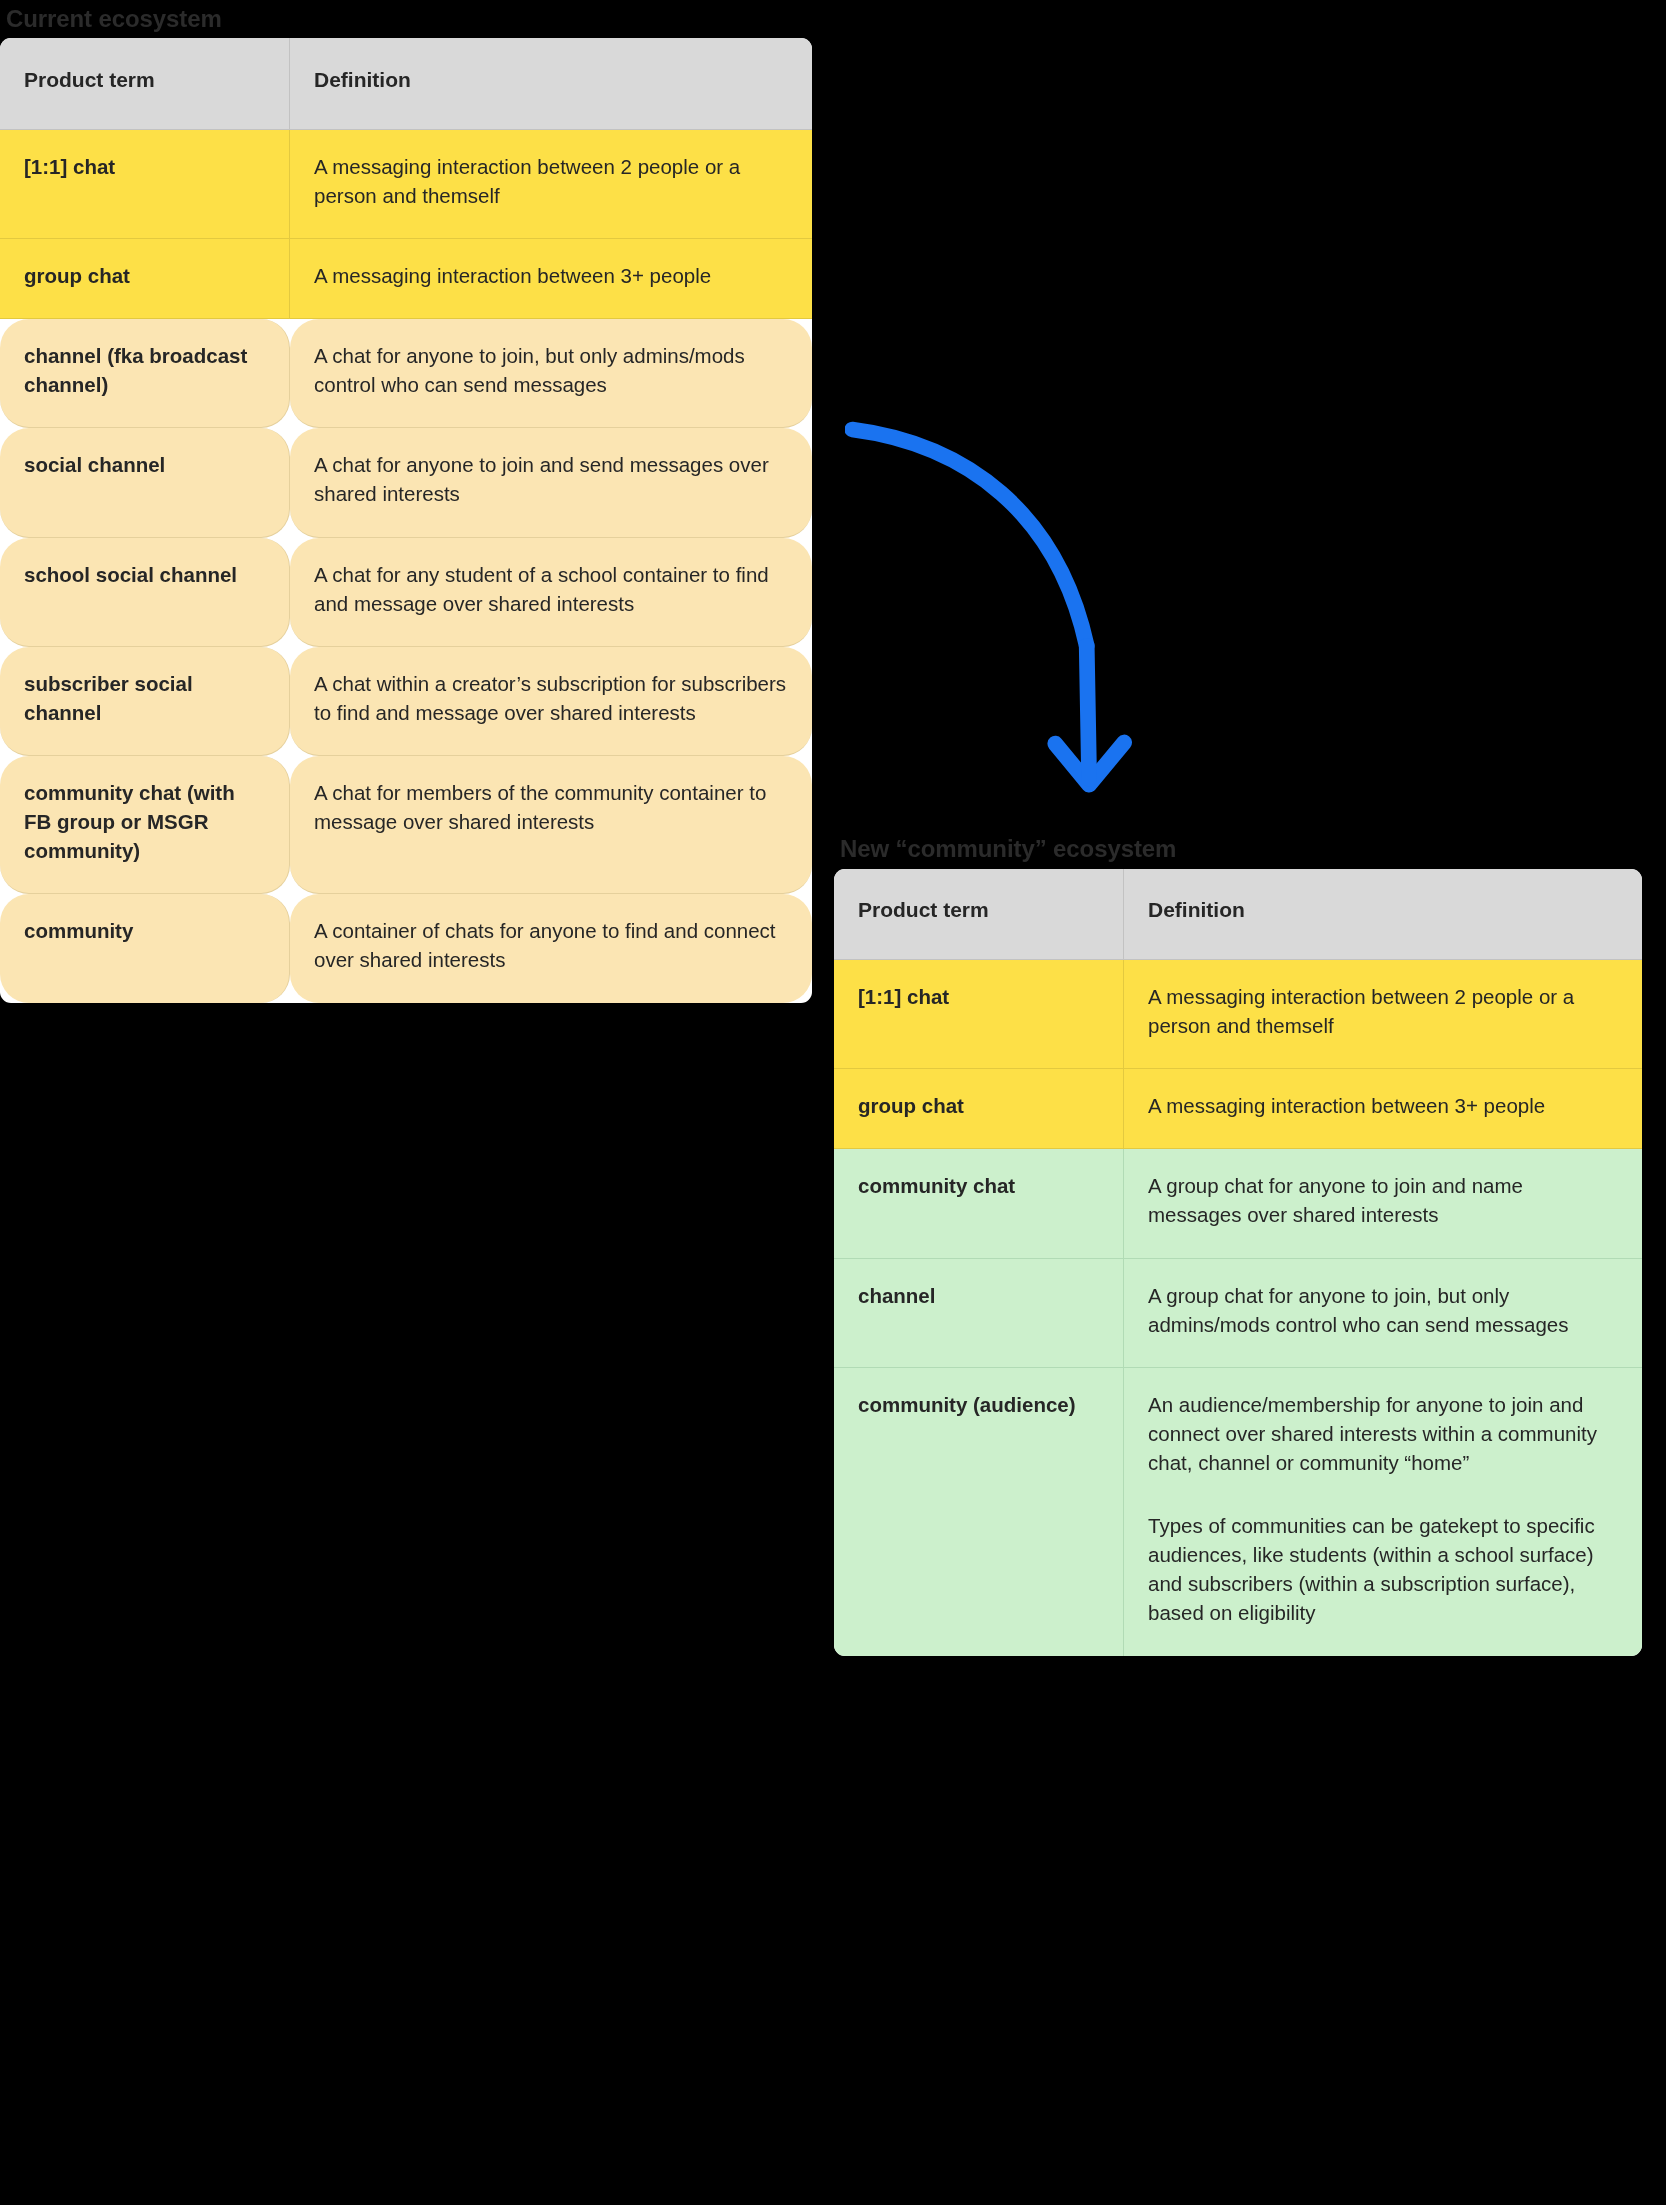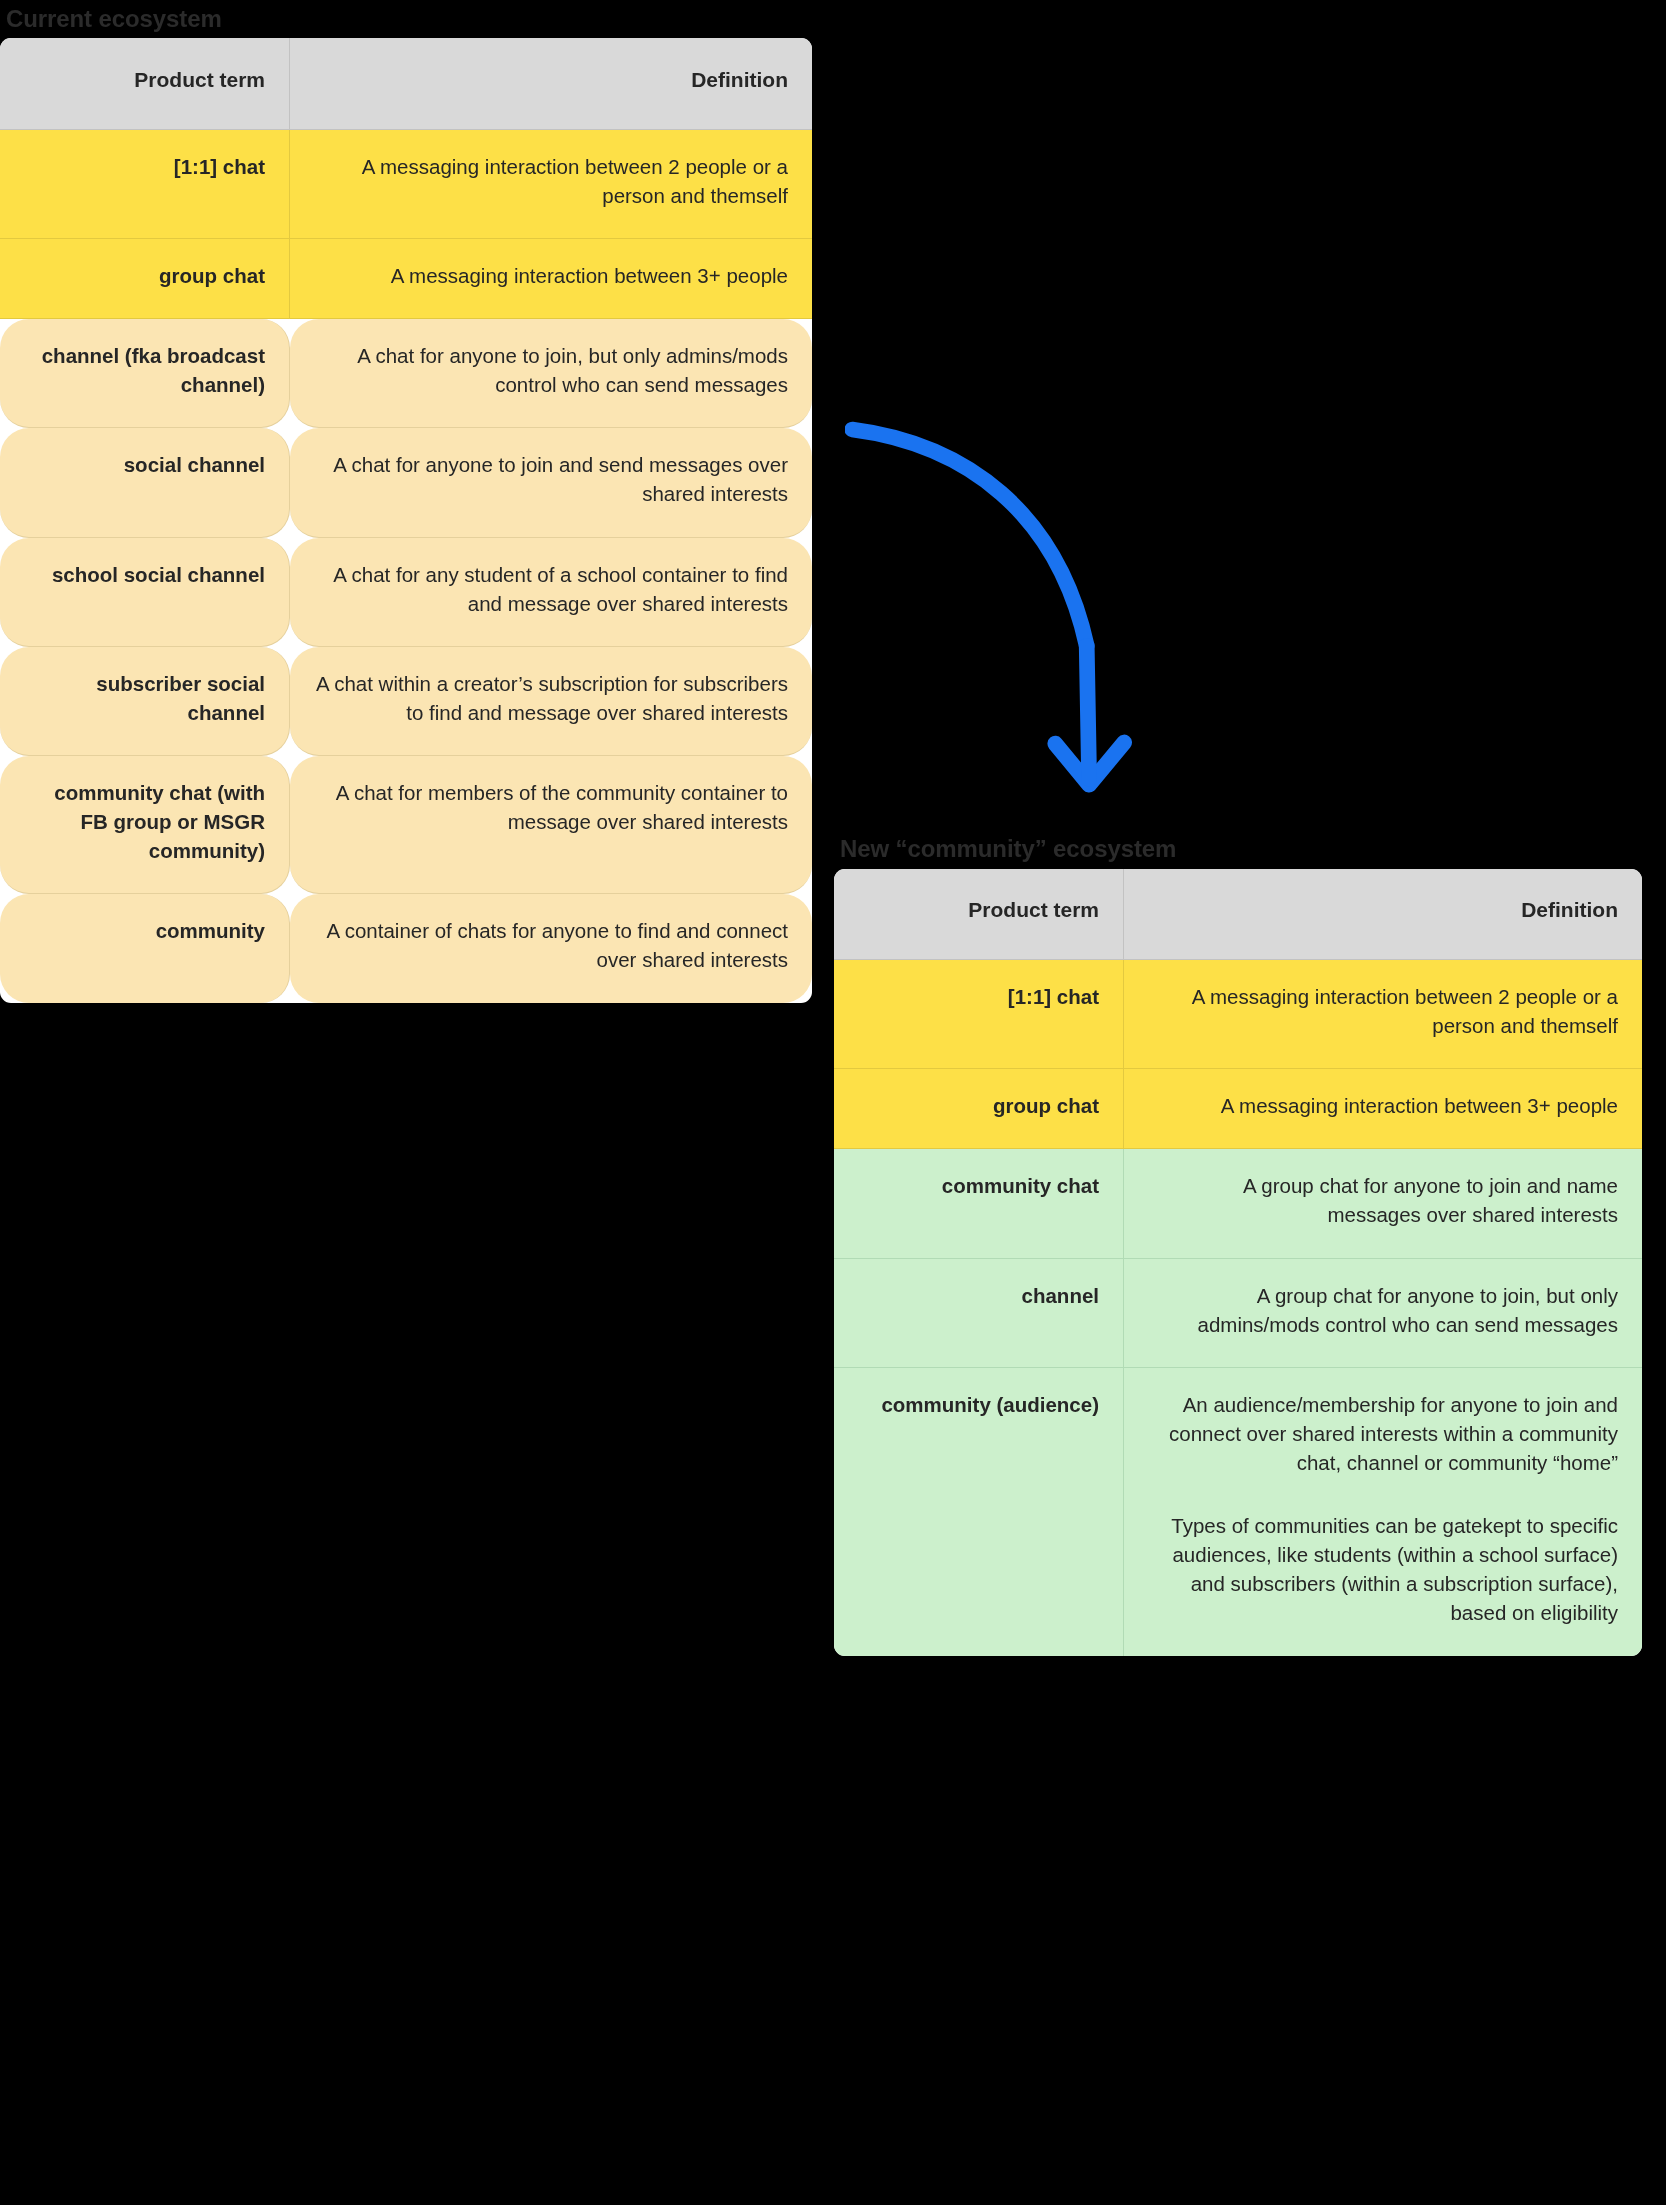--- a/index.html
+++ b/index.html
@@ -27,21 +27,21 @@
     border-collapse: separate;
     border-spacing: 0;
     width: 100%;
     table-layout: fixed;
     border-radius: 11px;
     overflow: hidden;
     background: #ffffff;
     box-shadow: 0 0 0 0.6px rgba(0,0,0,0.12);
   }
   .tbl th, .tbl td {
-    text-align: right;
+    text-align: left;
     vertical-align: top;
     padding: 22px 24px 28px 24px;
     font-size: 20.5px;
     line-height: 1.42;
     color: #262626;
     border-bottom: 1.2px solid rgba(0,0,0,0.10);
     border-right: 1.2px solid rgba(0,0,0,0.10);
   }
   .tbl th:last-child, .tbl td:last-child { border-right: none; }
   .tbl tr:last-child td { border-bottom: none; }

